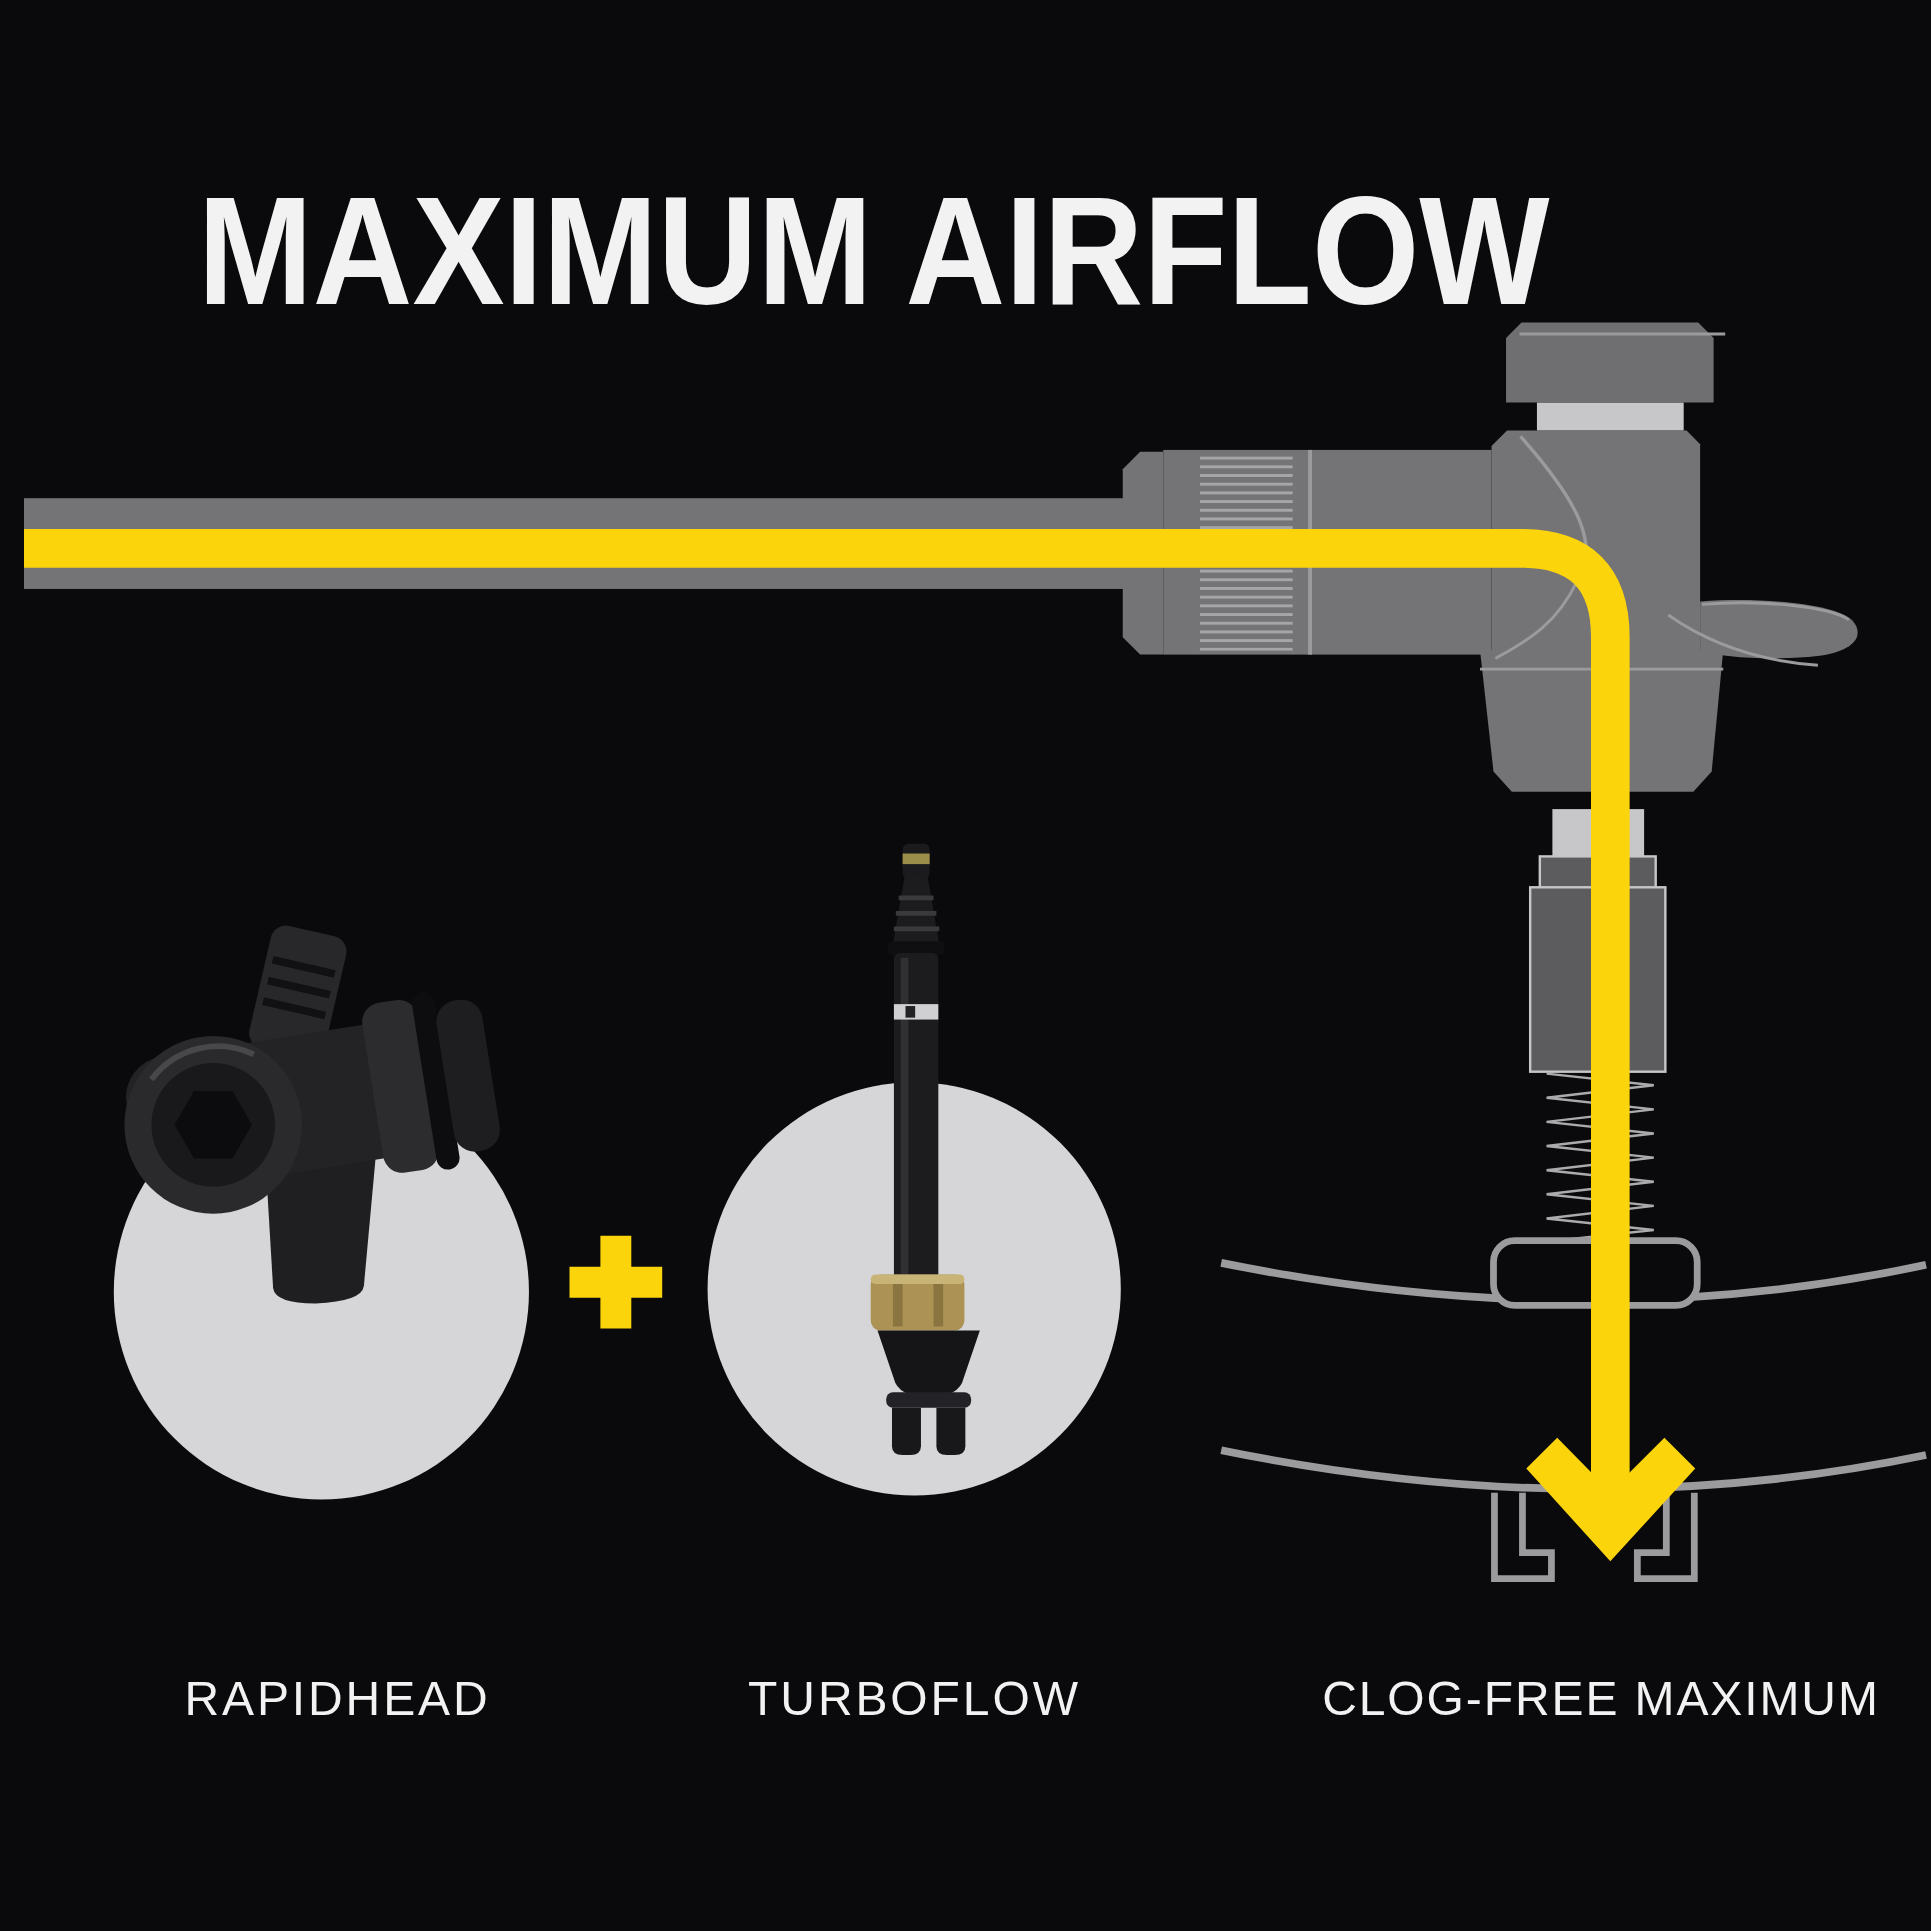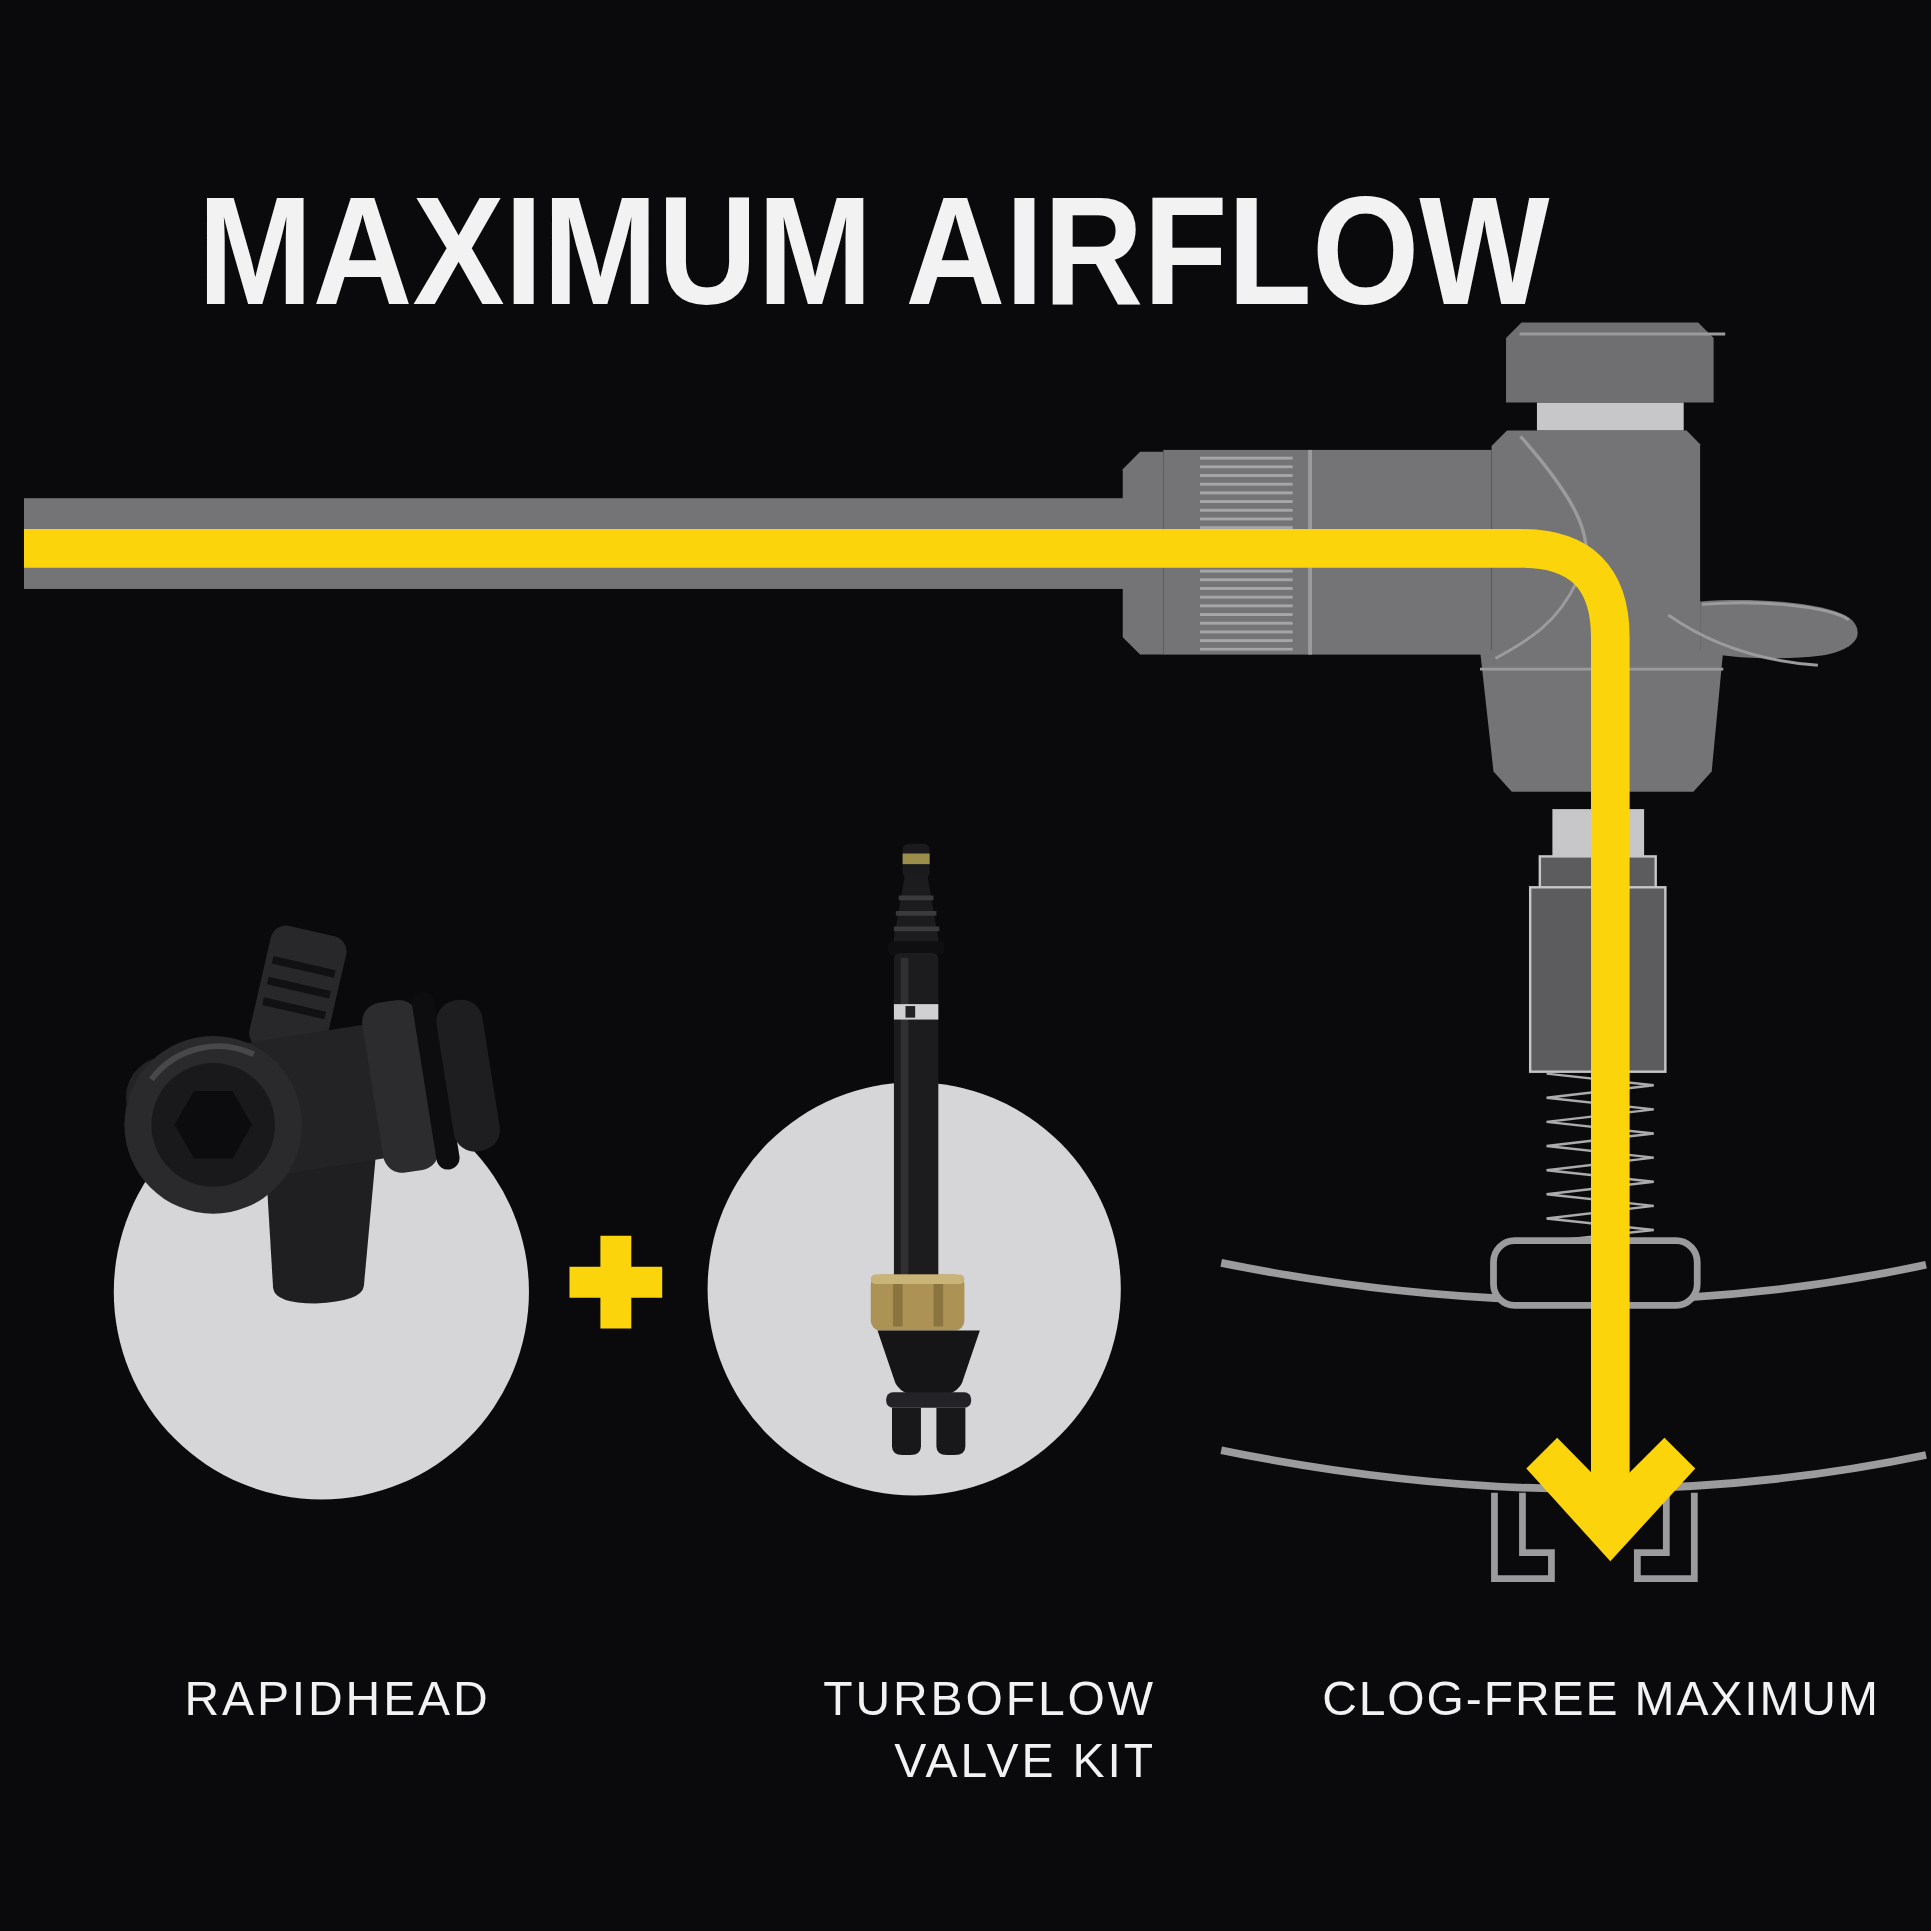--- a/index.html
+++ b/index.html
@@ -14,21 +14,21 @@
   .f-light{fill:var(--illustration_gray_light,#c7c7c9);}
   .f-valve{fill:var(--valve_gray,#5c5c5e);stroke:#c6c6c8;stroke-width:2.5;}
   .s-outline{stroke:var(--outline_gray,#9b9b9d);fill:none;}
   .s-thin{stroke:var(--outline_gray,#9b9b9d);stroke-width:3;fill:none;}
   .yellow-stroke{stroke:var(--accent_yellow,#fcd40b);stroke-width:40;fill:none;}
   .yellow-fill{fill:var(--accent_yellow,#fcd40b);}
   .circle-bg{fill:var(--circle_gray,#d6d6d8);}
   .label{position:absolute;top:1668px;font-size:48px;letter-spacing:2.9px;
          color:var(--text,#f2f2f2);text-align:center;line-height:62px;
          font-weight:400;white-space:nowrap;}
-  .label-line{display:block;text-align:right;}
+  .label-line{display:block;}
 </style>
 </head>
 <body>
 
 <div id="canvas">
 
   <svg id="scene" width="1931" height="1931" viewBox="0 0 2000 2000">
     <defs>
       <pattern id="knurlp" x="0" y="470" width="10" height="9" patternUnits="userSpaceOnUse">
         <rect width="10" height="9" fill="#747477"></rect>
@@ -129,19 +129,18 @@
       <rect x="893" y="1442" width="88" height="16" rx="7" fill="#232327"></rect>
       <path d="M899,1458 h30 v40 q0,9 -11,9 h-8 q-11,0 -11,-9 Z" fill="#18181b"></path>
       <path d="M945,1458 h30 v40 q0,9 -11,9 h-8 q-11,0 -11,-9 Z" fill="#18181b"></path>
     </g>
   </svg>
 
   <div class="label" style="left:72px;width:483px;">RAPIDHEAD</div>
 
   <div class="label" style="left:649px;width:483px;">
     <span class="label-line">TURBOFLOW</span>
-    <span class="label-line">VALVE KIT</span>
   </div>
 
   <div class="label" style="left:1239px;width:676px;letter-spacing:1.9px;">CLOG-FREE MAXIMUM</div>
 
 </div>
 
 
 </body></html>

